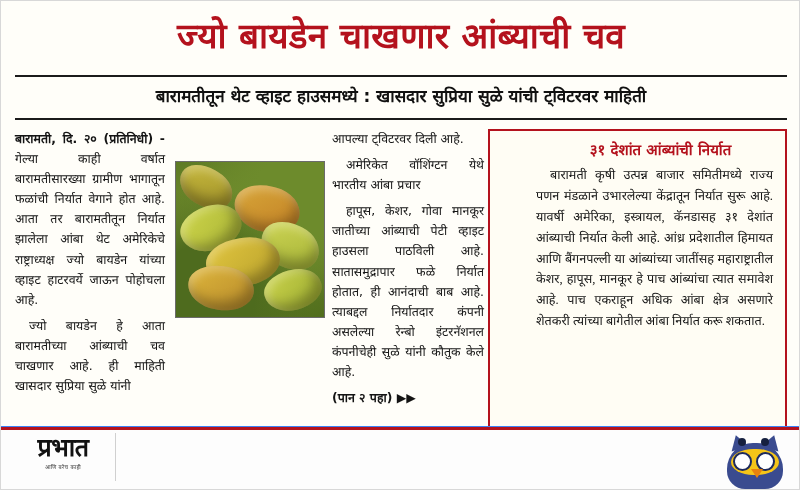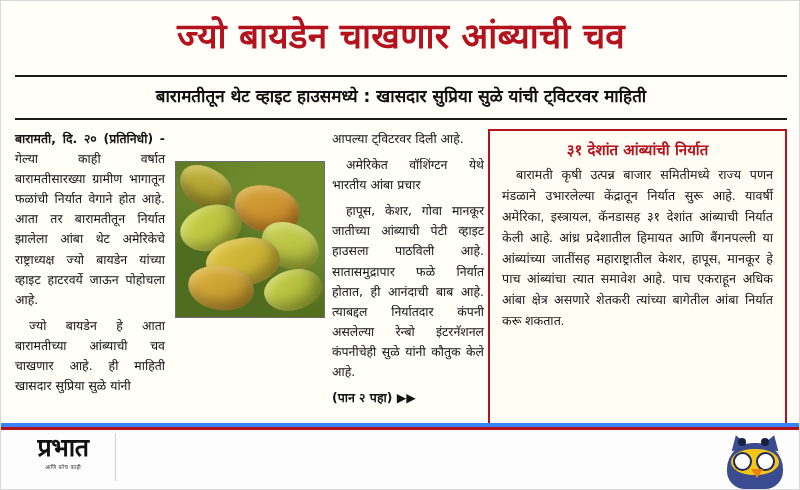--- a/index.html
+++ b/index.html
@@ -129,49 +129,50 @@
   
   .sidebox {
     position: absolute;
     left: 487px;
     top: 128px;
     width: 299px;
     height: 300px;
     border: 2px solid #b4121d;
     box-sizing: border-box;
     background: #fffdf4;
+    padding-left: 46px;
   }
   .sidebox-title {
     margin: 8px 10px 2px 10px;
     text-align: center;
     font-family: "DejaVu Sans", sans-serif;
     font-size: 15px;
     font-weight: bold;
     color: #b4121d;
     white-space: nowrap;
   }
   .sidebox-body {
-    margin: 6px 12px 8px 12px;
-    font-family: Liberation Sans, sans-serif;
+    margin: 6px 12px 8px 0;
+    font-family: Liberation Serif, serif;
     font-size: 12.6px;
     line-height: 1.66;
     color: #141414;
     text-align: justify;
     text-indent: 14px;
   }
 
   
   .footer {
     position: absolute;
     left: 0;
     bottom: 0;
     width: 800px;
     height: 62px;
     background: #fdfdfd;
-    border-top: 4px solid #3b82f6;
+    border-top: 1px solid #3b82f6;
   }
   .footer-accent {
     position: absolute;
     left: 0; top: 0;
     width: 800px; height: 3px;
     background: #b4121d;
   }
   .masthead {
     position: absolute;
     left: 12px;

